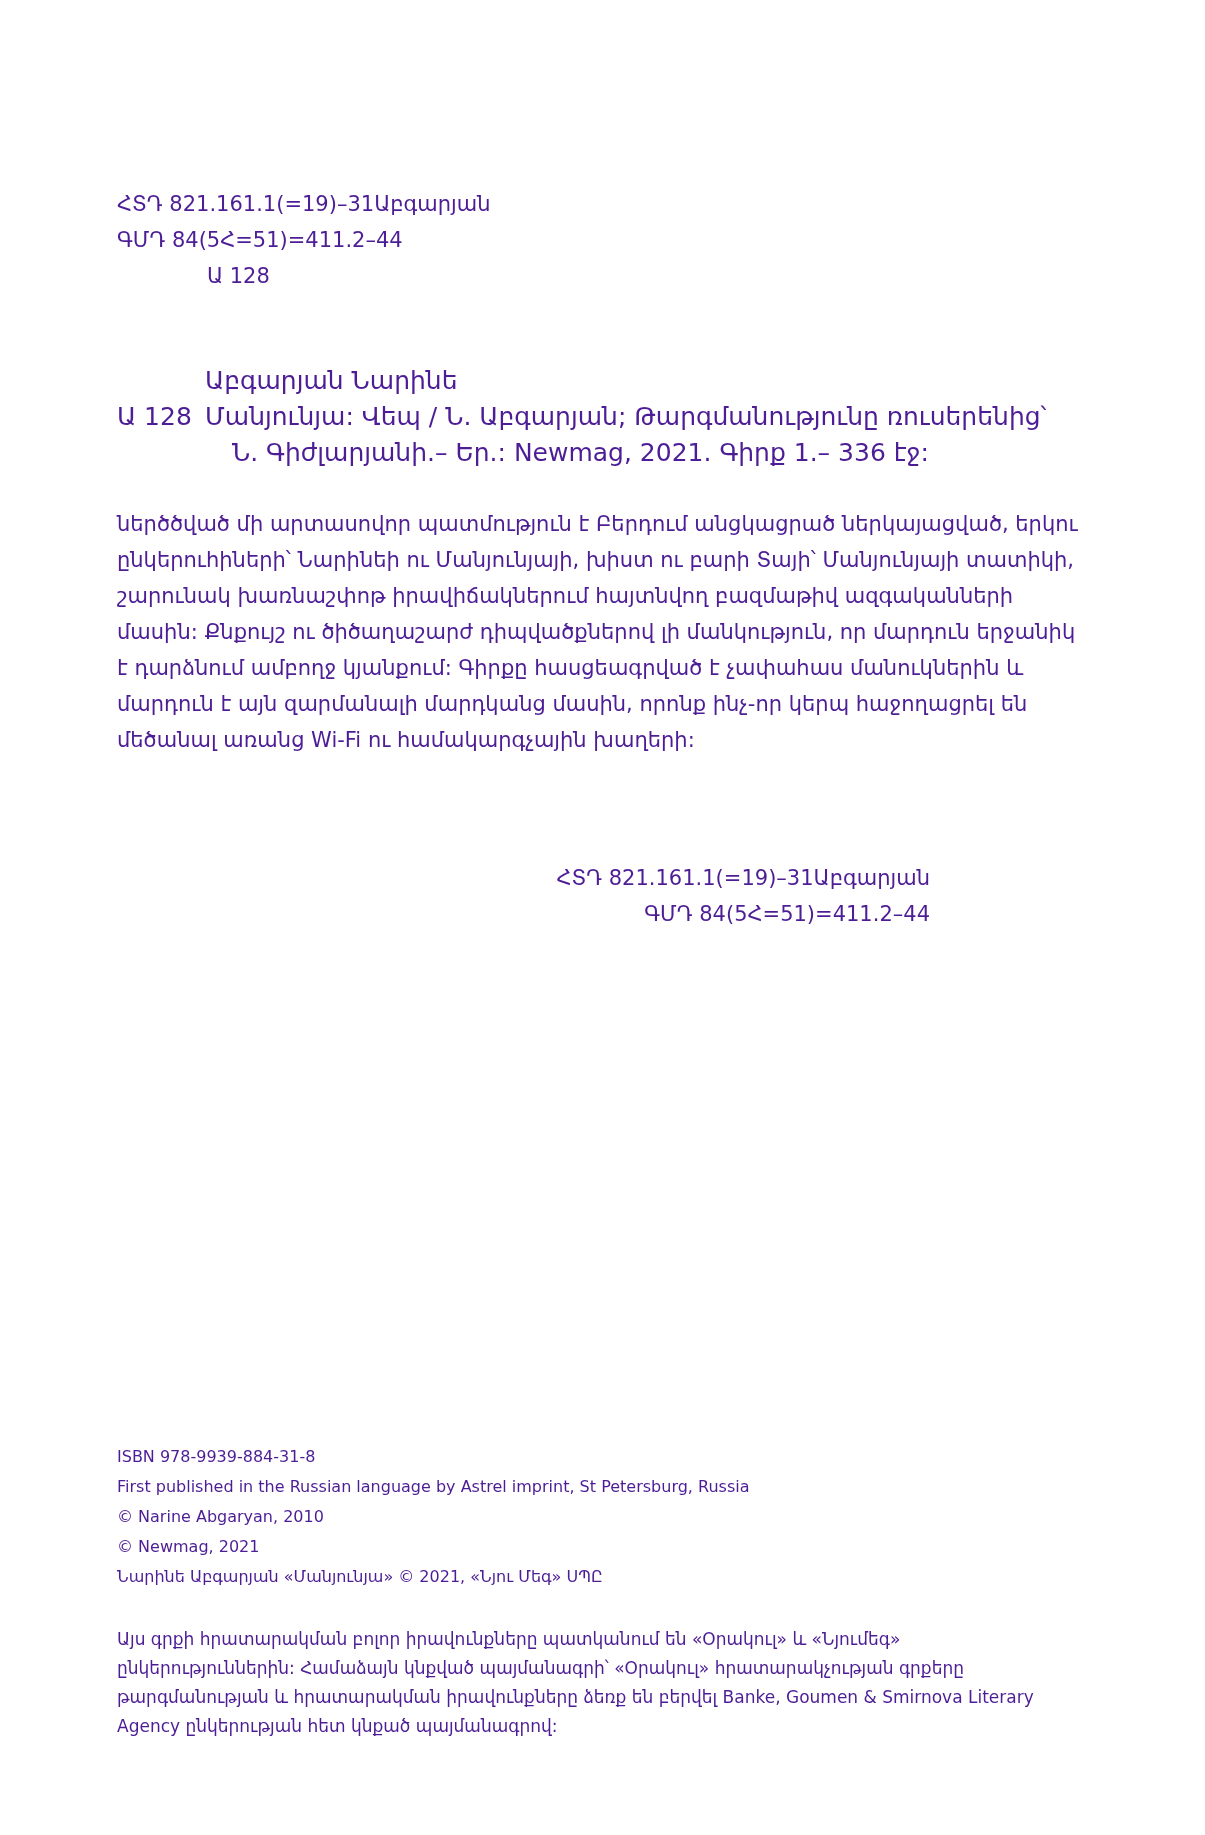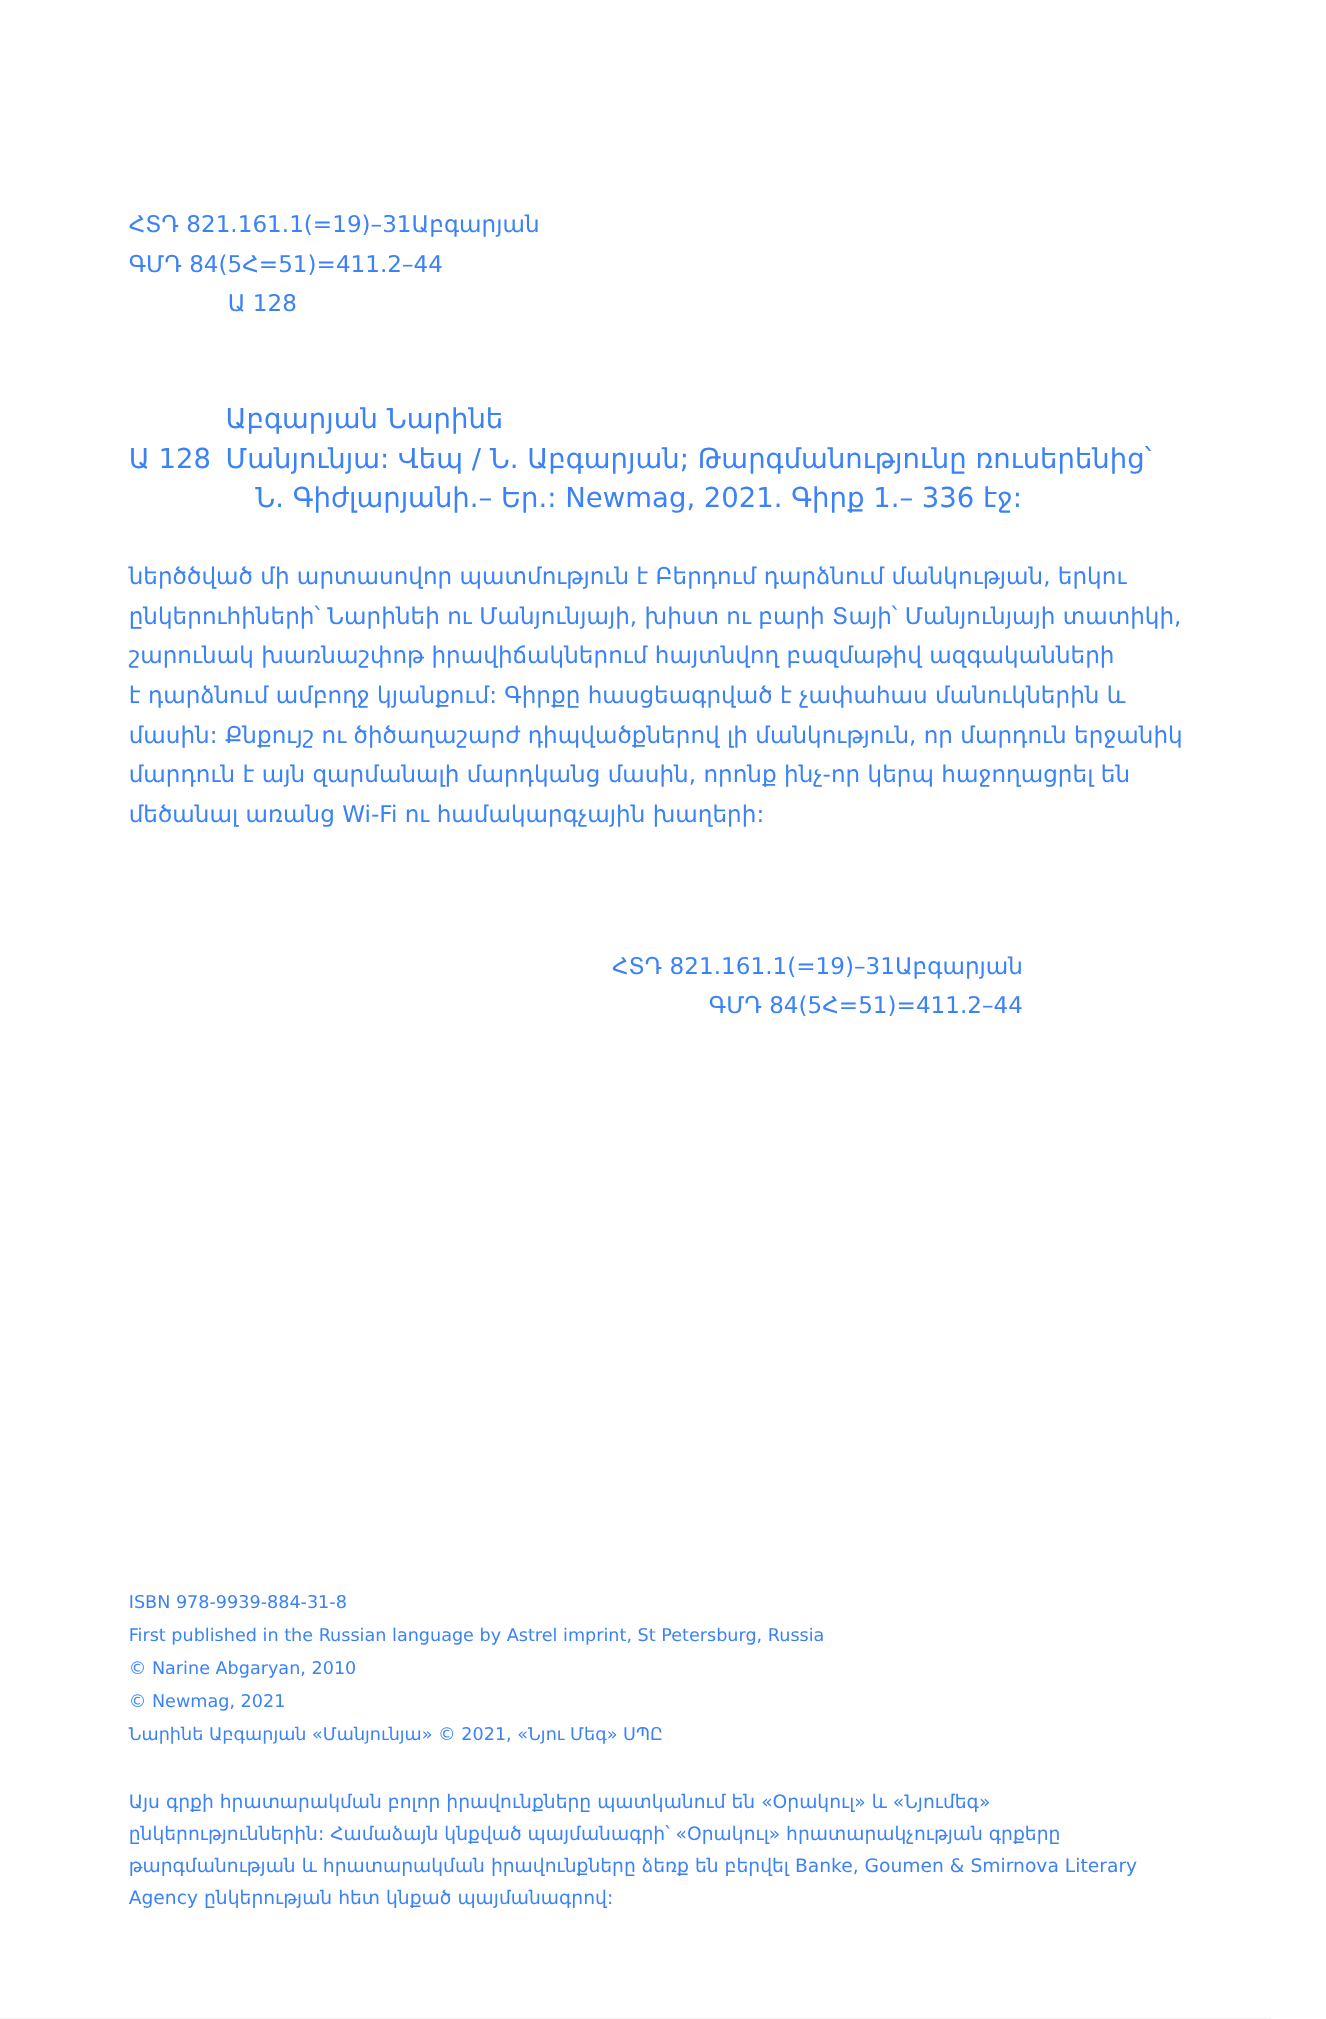--- a/index.html
+++ b/index.html
@@ -7,21 +7,21 @@
     padding: 0;
     background: #e9e9e9;
   }
   .page {
     position: relative;
     width: 1205px;
     height: 1835px;
     margin: 0 auto;
     background: #ffffff;
     font-family: "DejaVu Sans", "Liberation Sans", sans-serif;
-    color: #3b82f6;
+    color: #4c1d95;
     overflow: hidden;
   }
   .block { position: absolute; left: 117px; }
 
   
   .udc-top { top: 186px; font-size: 21px; line-height: 36px; }
   .udc-top .indent { padding-left: 90px; }
 
   
   .catalog { top: 363px; font-size: 25px; line-height: 36px; }
@@ -60,25 +60,25 @@
   <div class="block catalog">
     <div class="author">Աբգարյան Նարինե</div>
     <div class="entry-row">
       <span class="entry-code">Ա 128</span>
       <span>Մանյունյա: Վեպ / Ն. Աբգարյան; Թարգմանությունը ռուսերենից՝</span>
     </div>
     <div class="entry-cont">Ն. Գիժլարյանի.– Եր.: Newmag, 2021. Գիրք 1.– 336 էջ:</div>
   </div>
 
   <div class="block annotation">
-    <div class="line just">ներծծված մի արտասովոր պատմություն է Բերդում դարձնում մանկության, երկու</div>
+    <div class="line just">ներծծված մի արտասովոր պատմություն է Բերդում անցկացրած ներկայացված, երկու</div>
     <div class="line just">ընկերուհիների՝ Նարինեի ու Մանյունյայի, խիստ ու բարի Տայի՝ Մանյունյայի տատիկի,</div>
     <div class="line just">շարունակ խառնաշփոթ իրավիճակներում հայտնվող բազմաթիվ ազգականների</div>
+    <div class="line just">մասին: Քնքույշ ու ծիծաղաշարժ դիպվածքներով լի մանկություն, որ մարդուն երջանիկ</div>
     <div class="line just">է դարձնում ամբողջ կյանքում: Գիրքը հասցեագրված է չափահաս մանուկներին և</div>
-    <div class="line just">մասին: Քնքույշ ու ծիծաղաշարժ դիպվածքներով լի մանկություն, որ մարդուն երջանիկ</div>
     <div class="line just">մարդուն է այն զարմանալի մարդկանց մասին, որոնք ինչ-որ կերպ հաջողացրել են</div>
     <div class="line">մեծանալ առանց Wi-Fi ու համակարգչային խաղերի:</div>
   </div>
 
   <div class="block udc-bottom">
     <div>ՀՏԴ 821.161.1(=19)–31Աբգարյան</div>
     <div>ԳՄԴ 84(5Հ=51)=411.2–44</div>
   </div>
 
   <div class="block isbn">

